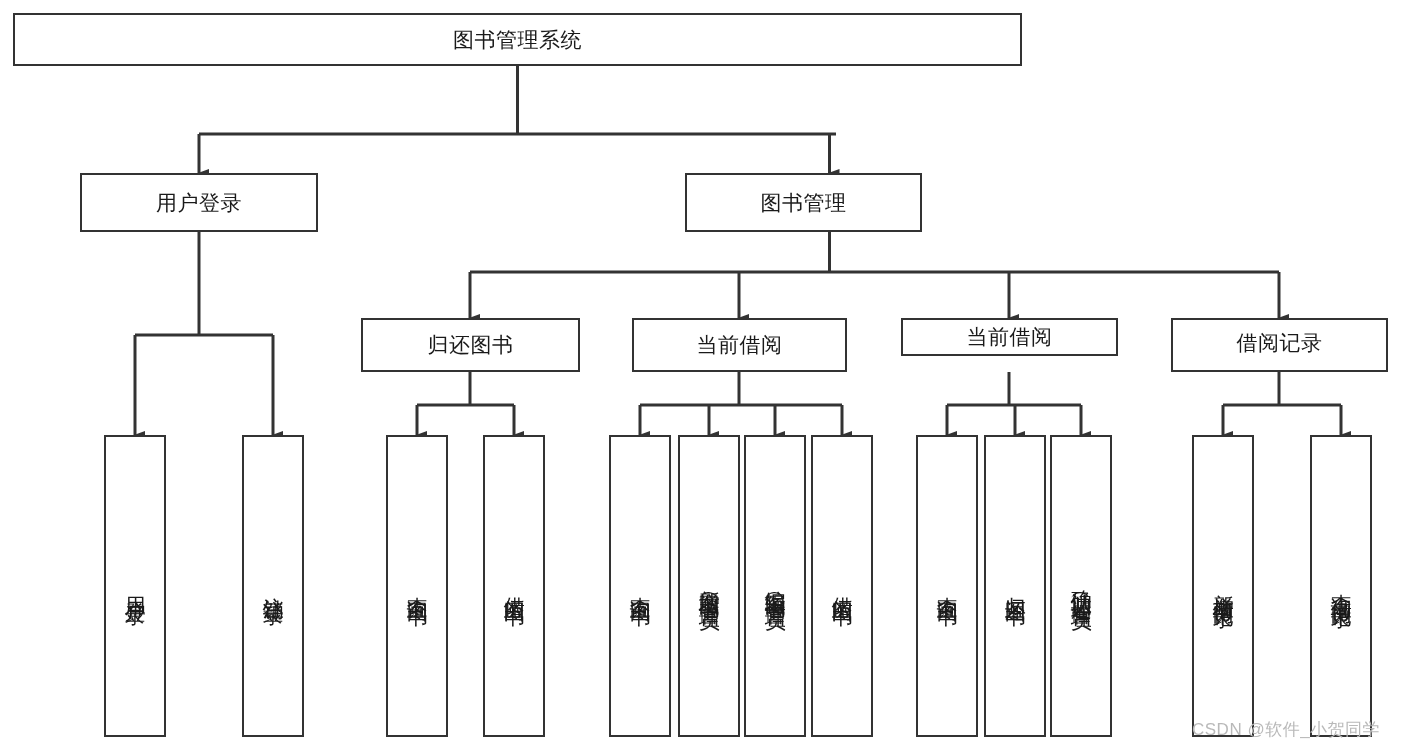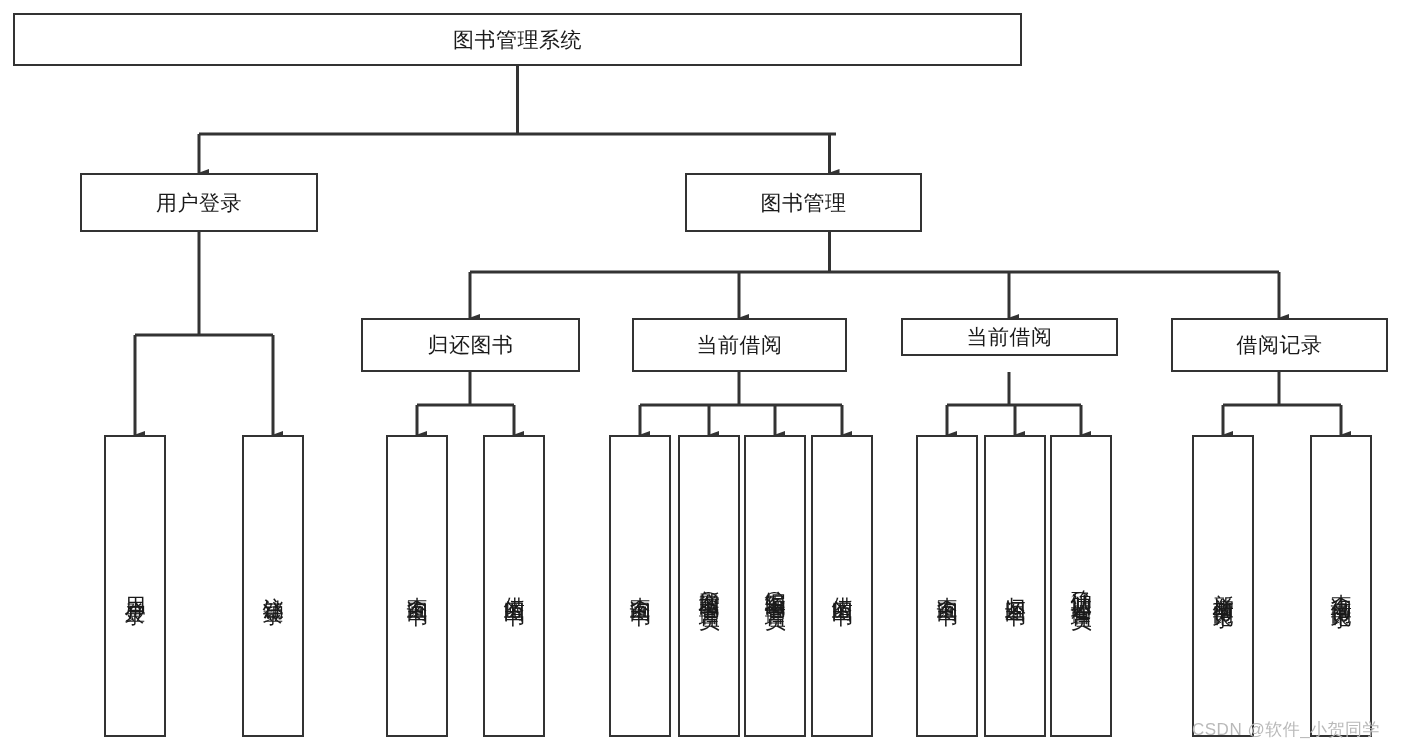--- a/index.html
+++ b/index.html
@@ -133,21 +133,21 @@
 
   <div class="node node-h" style="left:361px; top:318px; width:219px; height:54px;">
     <span>归还图书</span>
   </div>
   <div class="node node-h" style="left:632px; top:318px; width:215px; height:54px;">
     <span>当前借阅</span>
   </div>
   <div class="node node-h" style="left:901px; top:318px; width:217px; height:38px;">
     <span>当前借阅</span>
   </div>
-  <div class="node node-h" style="left:1171px; top:318px; width:217px; height:54px;">
+  <div class="node node-h" style="left:1171px; top:318px; width:217px; height:54px;font-family:Liberation Mono, monospace;">
     <span>借阅记录</span>
   </div>
 
   <div class="node node-v" style="left:104px; top:435px; width:62px; height:302px;">
     <span class="vtext">用户登录</span>
   </div>
   <div class="node node-v" style="left:242px; top:435px; width:62px; height:302px;">
     <span class="vtext">注销登录</span>
   </div>
   <div class="node node-v" style="left:386px; top:435px; width:62px; height:302px;">

